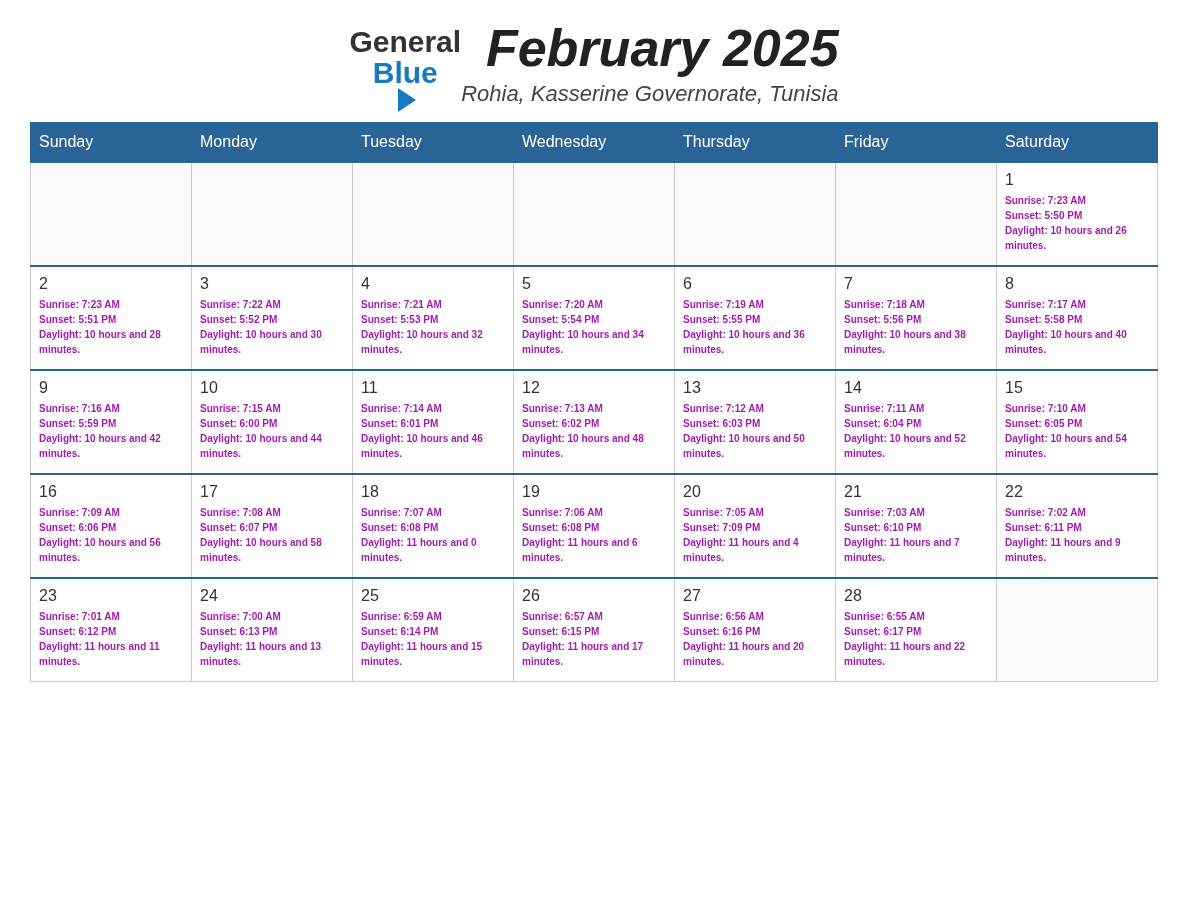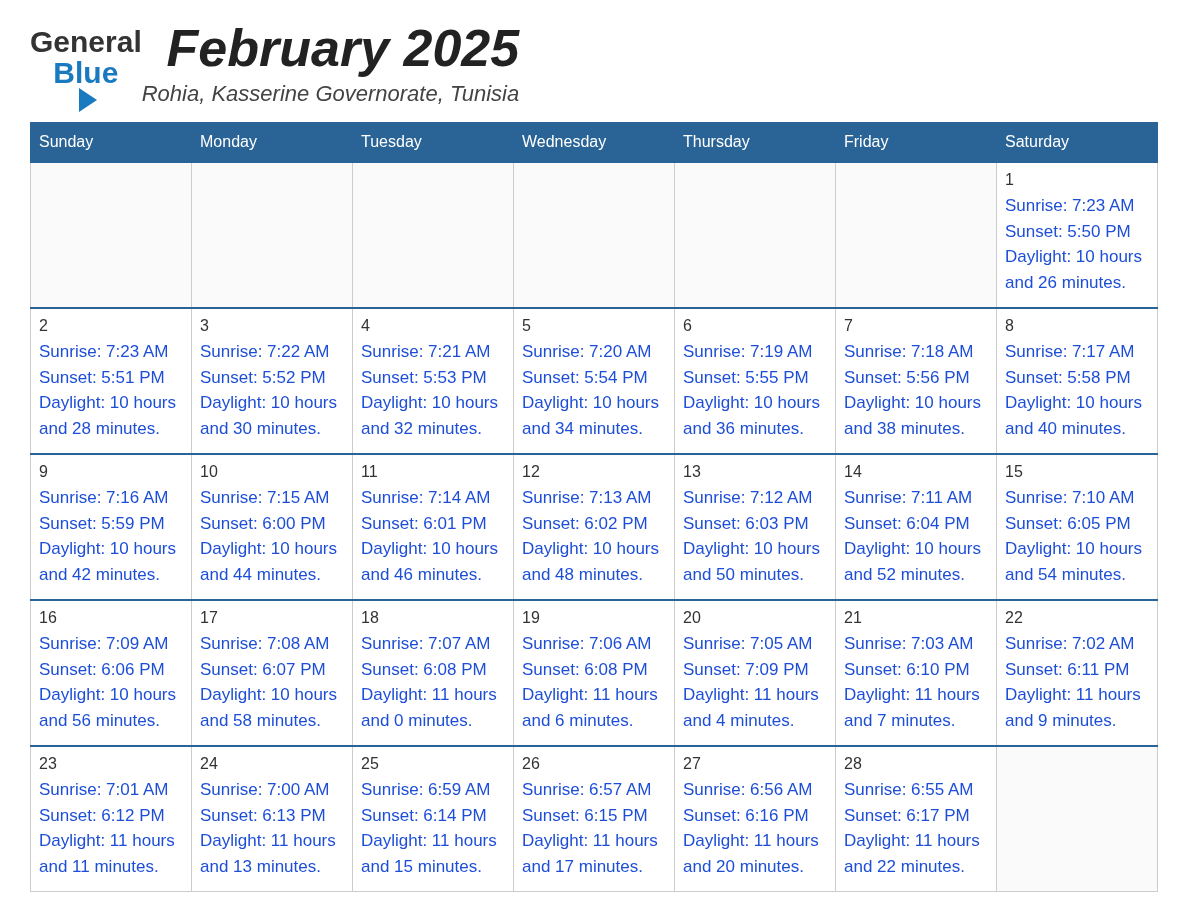--- a/index.html
+++ b/index.html
@@ -6,21 +6,21 @@
     body {
       font-family: Arial, sans-serif;
       background: #fff;
       color: #333;
       padding: 20px 30px;
       width: 1188px;
       min-height: 918px;
     }
     .header {
       display: flex;
-      justify-content: flex-start;
+      justify-content: center;
       align-items: flex-start;
       margin-bottom: 10px;
     }
     .logo {
       display: flex;
       flex-direction: column;
       align-items: flex-start;
       padding-top: 5px;
     }
     .title-section {
@@ -62,23 +62,24 @@
       color: #333;
       min-height: 110px;
     }
     .day-number {
       font-size: 16px;
       font-weight: normal;
       margin-bottom: 4px;
       display: block;
     }
     .day-info {
-      font-size: 17px;
+      font-size: 10px;
       line-height: 1.5;
-      color: #1d4ed8;
+      color: #a21caf;
+      font-weight: bold;
     }
     .empty-cell {
       background: #fafafa;
     }
     
     .logo-container {
       display: flex;
       align-items: center;
     }
     .logo-words {

